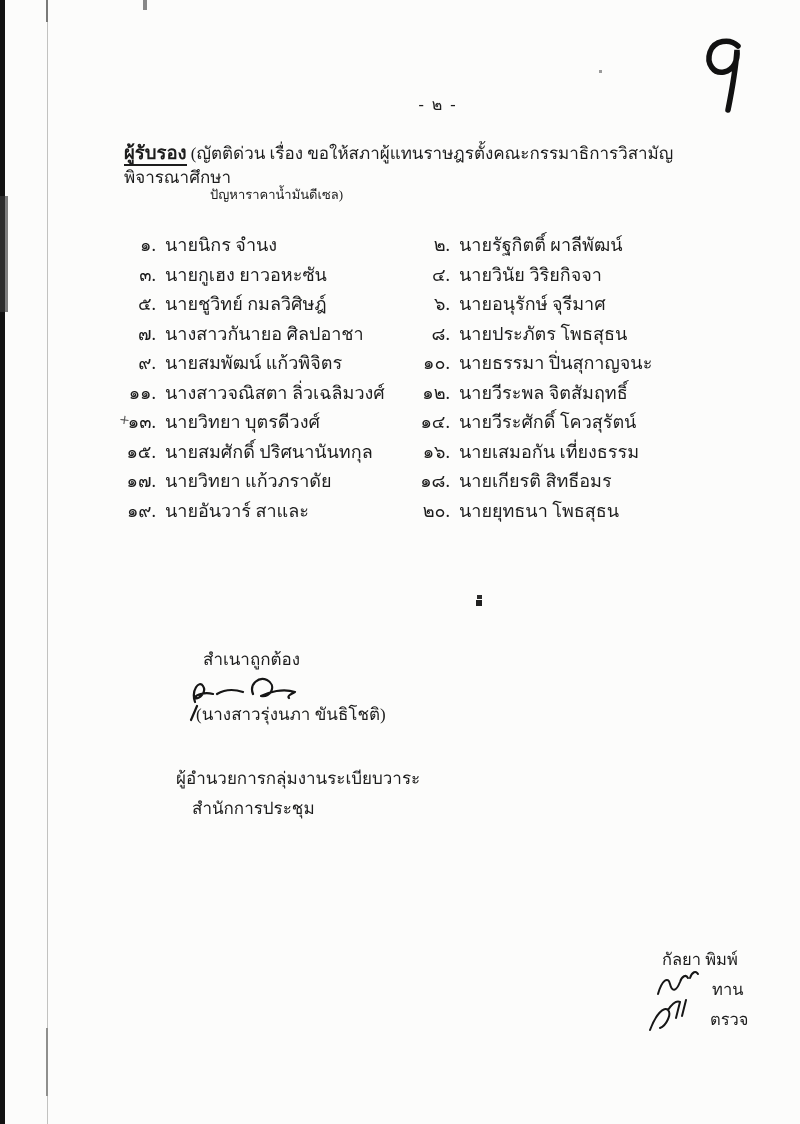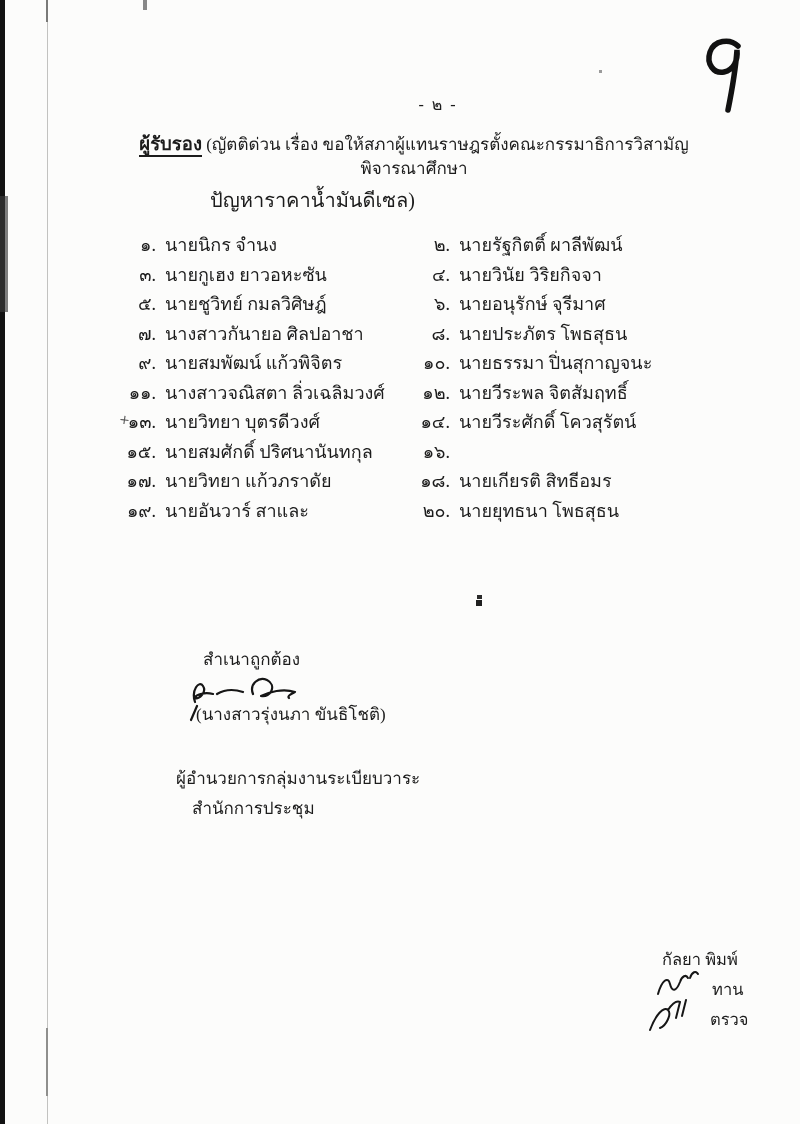--- a/index.html
+++ b/index.html
@@ -20,23 +20,23 @@
   .fold-line-bottom{position:absolute;left:46px;top:1028px;width:2px;height:68px;background:#8f8f8d;}
   .top-tick{position:absolute;left:143px;top:0;width:4px;height:10px;background:#888;}
   .speck-a{position:absolute;left:477px;top:595px;width:5px;height:4px;background:#2a2a2a;}
   .speck-b{position:absolute;left:476px;top:600px;width:6px;height:6px;background:#1f1f1f;}
   .speck-c{position:absolute;left:599px;top:70px;width:3px;height:3px;background:#9a9a9a;}
 
   .pageno{position:absolute;left:408px;top:92px;width:60px;text-align:center;font-size:16px;letter-spacing:2px;}
 
   .hw9{position:absolute;left:700px;top:36px;}
 
-  .header{position:absolute;left:124px;top:132px;width:580px;font-size:17px;line-height:24px;text-align:center;}
+  .header{position:absolute;left:124px;top:141px;width:580px;font-size:17px;line-height:24px;}
   .header .lead{font-weight:700;font-size:18.5px;border-bottom:2px solid #1c1c1c;padding-bottom:1px;}
-  .header2{position:absolute;left:210px;top:184px;font-size:20px;}
+  .header2{position:absolute;left:210px;top:184px;font-size:13px;}
 
   .col{position:absolute;top:230px;font-size:18px;}
   .col.left{left:118px;width:300px;}
   .col.right{left:412px;width:320px;}
   .row{display:flex;height:29.5px;align-items:center;}
   .row .num{width:38px;text-align:right;margin-right:9px;flex:0 0 auto;}
   .row .nm{white-space:nowrap;}
 
   .plus-mark{position:absolute;left:119px;top:412px;font-size:13px;color:#555;transform:rotate(8deg);font-family:"DejaVu Sans",sans-serif;}
 
@@ -141,20 +141,21 @@
       <div class="row">
         <span class="num">๑๒.</span>
         <span class="nm">นายวีระพล จิตสัมฤทธิ์</span>
       </div>
       <div class="row">
         <span class="num">๑๔.</span>
         <span class="nm">นายวีระศักดิ์ โควสุรัตน์</span>
       </div>
       <div class="row">
         <span class="num">๑๖.</span>
+        <span class="nm">นายเสมอกัน เที่ยงธรรม</span>
       </div>
       <div class="row">
         <span class="num">๑๘.</span>
         <span class="nm">นายเกียรติ สิทธีอมร</span>
       </div>
       <div class="row">
         <span class="num">๒๐.</span>
         <span class="nm">นายยุทธนา โพธสุธน</span>
       </div>
     </div>

